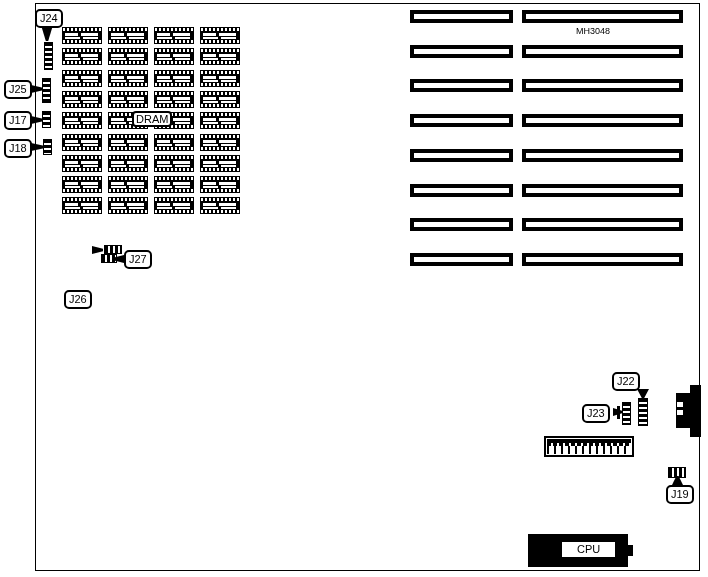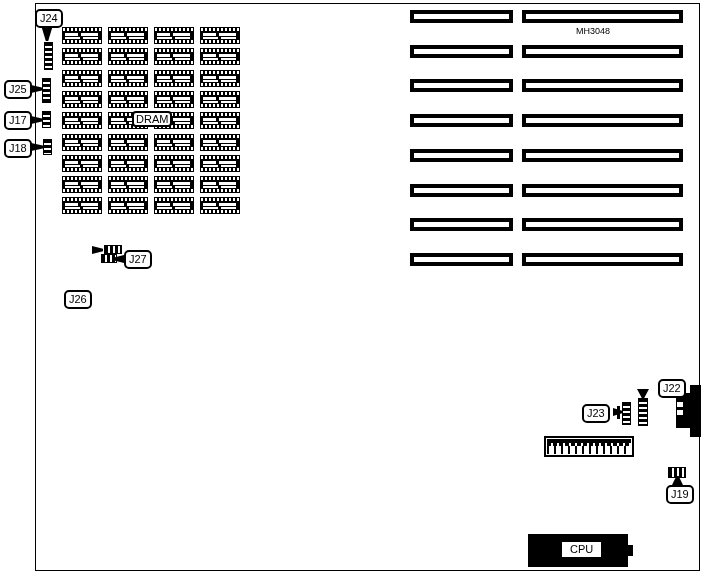--- a/index.html
+++ b/index.html
@@ -53,21 +53,21 @@
   #power-connector .pc-cells{position:absolute;left:1px;right:1px;bottom:1px;height:8px;
     background:repeating-linear-gradient(90deg,#000 0 2px,#fff 2px 7px);}
   
   .kc{background:#000;}
   .kc-hole{background:#fff;}
   
   #cpu-chip{left:528px;top:534px;width:100px;height:33px;background:#000;}
   #cpu-tab{left:628px;top:545px;width:5px;height:11px;background:#000;}
   #cpu-label{
     position:absolute;left:34px;top:8px;background:#fff;color:#000;
-    font-size:11px;line-height:13px;padding:0 7px;border:1px solid #fff;
+    font-size:11px;line-height:13px;padding:0 14px;border:1px solid #fff;
   }
 </style>
 </head>
 <body>
 
 <div id="stage">
 
   <div id="board-outline" class="abs"></div>
 
   <div class="abs jlabel" style="left:35px;top:9px;">J24</div>
@@ -327,21 +327,21 @@
       <div class="slot" style="left: 522px; top: 149px; width: 161px;"></div>
       <div class="slot" style="left: 410px; top: 184px; width: 103px;"></div>
       <div class="slot" style="left: 522px; top: 184px; width: 161px;"></div>
       <div class="slot" style="left: 410px; top: 218px; width: 103px;"></div>
       <div class="slot" style="left: 522px; top: 218px; width: 161px;"></div>
       <div class="slot" style="left: 410px; top: 253px; width: 103px;"></div>
       <div class="slot" style="left: 522px; top: 253px; width: 161px;"></div>
     </div>
   <div class="abs" id="model-number">MH3048</div>
 
-  <div class="abs jlabel" style="left:658px;top:372px;margin-top:7px;">J22</div>
+  <div class="abs jlabel" style="left:612px;top:372px;">J22</div>
   <div class="abs ptr ptr-down" style="left:637px;top:389px;width:12px;height:9px;"></div>
   <div class="abs vjump" style="left:638px;top:398px;width:8px;height:26px;"></div>
 
   <div class="abs jlabel" style="left:582px;top:404px;">J23</div>
   <div class="abs ptr ptr-right" style="left:613px;top:408px;width:9px;height:8px;"></div>
   <div class="abs vjump" style="left:622px;top:402px;width:7px;height:21px;"></div>
   <div class="abs" style="left:617px;top:406px;width:3px;height:13px;background:#000;"></div>
 
   <div class="abs kc" style="left:676px;top:393px;width:25px;height:35px;"></div>
   <div class="abs kc" style="left:690px;top:385px;width:11px;height:10px;"></div>

